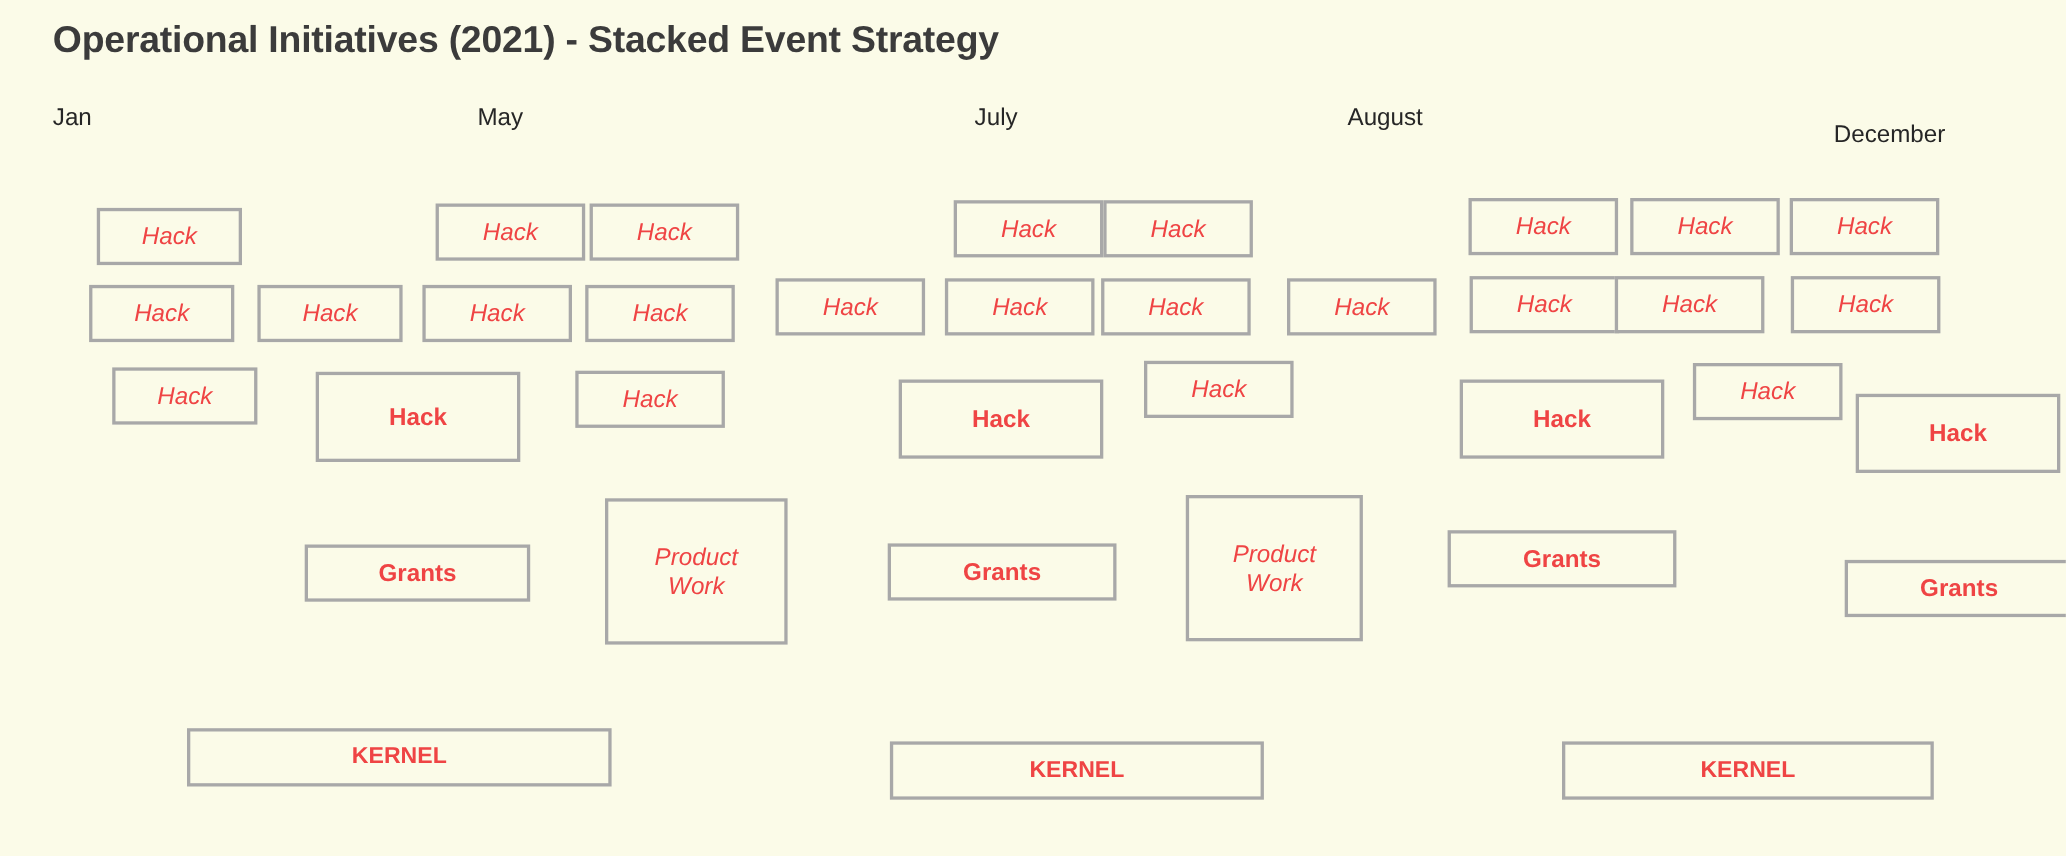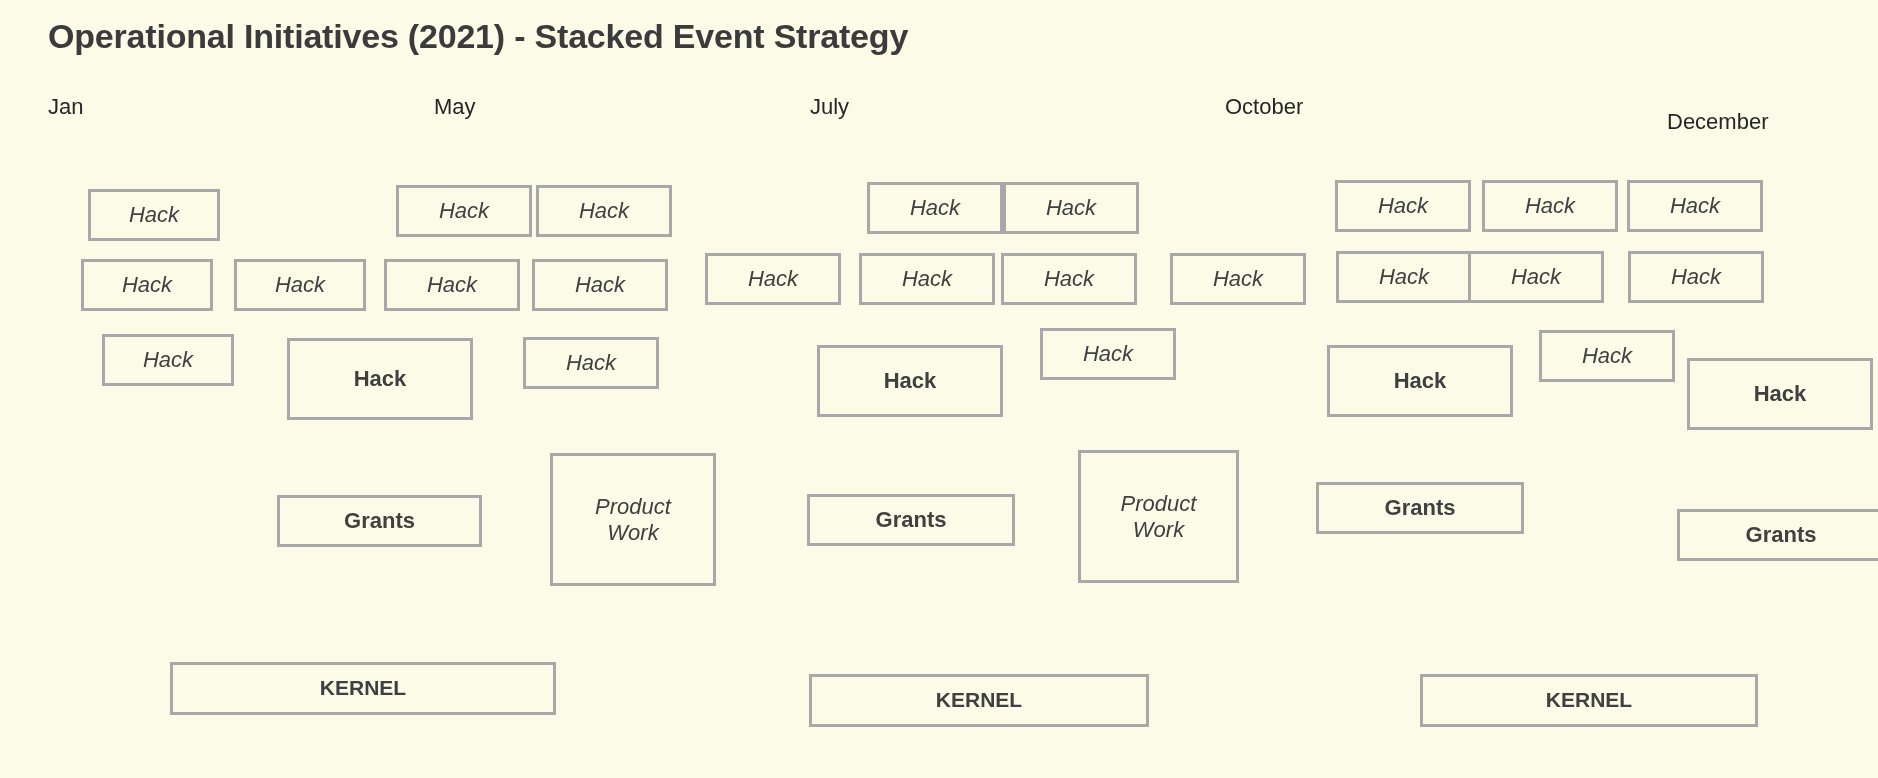--- a/index.html
+++ b/index.html
@@ -37,21 +37,21 @@
   }
   .evt {
     position: absolute;
     box-sizing: border-box;
     border: 3px solid #a8a8a8;
     background: #fbfbe8;
     display: flex;
     align-items: center;
     justify-content: center;
     text-align: center;
-    color: #404040;
+    color: #ef4444;
     line-height: 1.15;
   }
   .evt.italic {
     font-style: italic;
     font-weight: normal;
   }
   .evt.bold {
     font-style: normal;
     font-weight: bold;
   }
@@ -63,22 +63,22 @@
 </head>
 <body>
 
 <div id="canvas">
 
   <div id="page-title">Operational Initiatives (2021) - Stacked Event Strategy</div>
 
   <div id="axis-labels">
       <div class="axis-label" style="left: 26px; top: 107px; transform: translateY(-50%);">Jan</div>
       <div class="axis-label" style="left: 412px; top: 107px; transform: translateY(-50%);">May</div>
-      <div class="axis-label" style="left: 788px; top: 107px; transform: translateY(-50%);">July</div>
-      <div class="axis-label" style="left: 1203px; top: 107px; transform: translateY(-50%);">October</div>
+      <div class="axis-label" style="left: 864px; top: 107px; transform: translateY(-50%);">July</div>
+      <div class="axis-label" style="left: 1203px; top: 107px; transform: translateY(-50%);">August</div>
       <div class="axis-label" style="left: 1645px; top: 122px; transform: translateY(-50%);">December</div>
     </div>
 
   <div id="events-layer">
       <div class="evt italic" style="left: 66px; top: 189px; width: 132px; height: 52px; border-color: rgb(168, 168, 168); background: rgb(251, 251, 232); font-size: 22px;">
         <span class="lbl">Hack</span>
       </div>
       <div class="evt italic" style="left: 59px; top: 259px; width: 132px; height: 52px; border-color: rgb(168, 168, 168); background: rgb(251, 251, 232); font-size: 22px;">
         <span class="lbl">Hack</span>
       </div>

